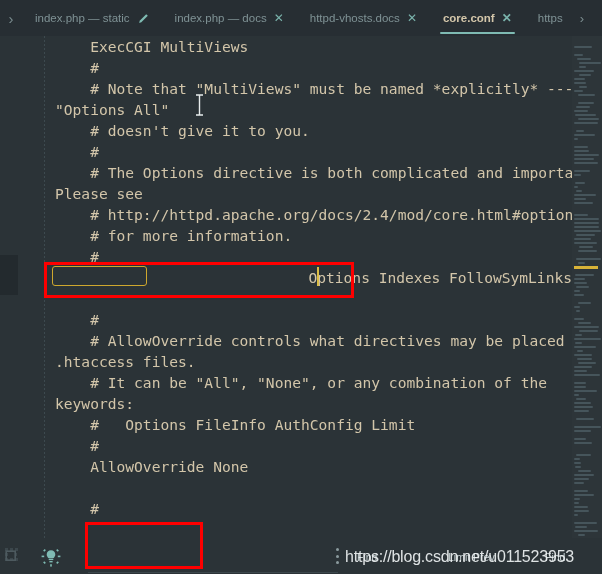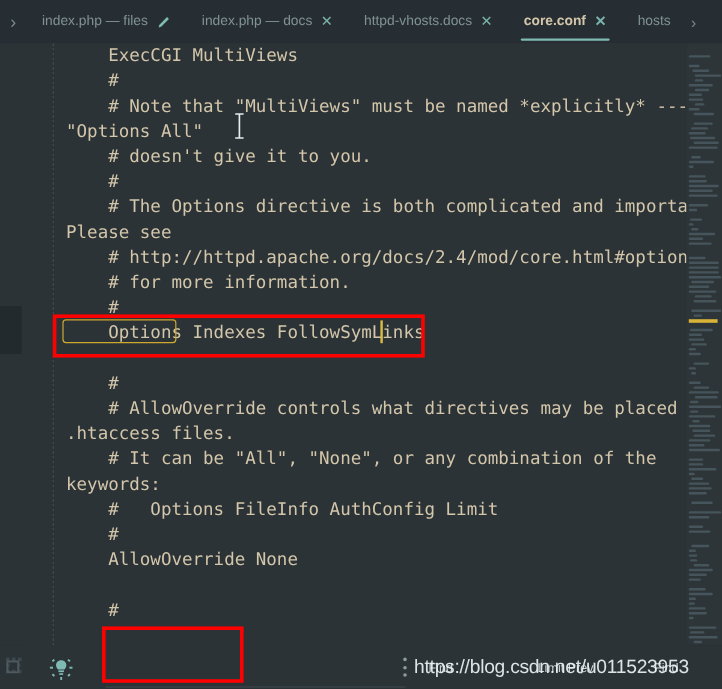--- a/index.html
+++ b/index.html
@@ -59,21 +59,21 @@
   }
   .code{
     position:absolute;left:55px;top:0;right:30px;
     font-family:"DejaVu Sans Mono","Liberation Mono",monospace;
     font-size:14.6px;line-height:21px;
     color:#d3c6aa;white-space:pre;
   }
   .code .line{height:21px;}
 
   
-  .match-line{position:relative;}
+  .match-line{position:relative;text-align:right;}
   .match-box{
     position:absolute;left:-3px;top:-1.5px;width:95px;height:20px;
     border:1px solid #cfa82e;border-radius:3px;box-sizing:border-box;
     pointer-events:none;
   }
   .caret{
     position:absolute;top:0px;left:262px;width:2px;height:19px;
     background:#dbbc45;
   }
 
@@ -152,21 +152,21 @@
 </style>
 </head>
 <body>
 
 <div id="app">
 
   <div class="tabbar">
     <div class="tab-scroll-arrow">›</div>
 
     <div class="tab">
-      <span>index.php — files</span>
+      <span>index.php — static</span>
       <span class="tab-dirty">
         <svg width="12" height="12" viewBox="0 0 12 12" aria-hidden="true">
           <path d="M9.2 1.2 L10.8 2.8 L4.3 9.3 L2.2 10 L2.7 7.8 Z" fill="#7fbbb3"></path>
         </svg>
       </span>
     </div>
 
     <div class="tab">
       <span>index.php — docs</span>
       <span class="tab-close">✕</span>
@@ -177,21 +177,21 @@
       <span class="tab-close">✕</span>
     </div>
 
     <div class="tab active">
       <span>core.conf</span>
       <span class="tab-close">✕</span>
       <span class="tab-underline"></span>
     </div>
 
     <div class="tab">
-      <span>hosts</span>
+      <span>https</span>
     </div>
 
     <div class="tab-overflow">›</div>
   </div>
 
   <div class="editor">
     <div class="gutter-left">
       <div class="scroll-block"></div>
     </div>
     <div class="indent-guide"></div>

